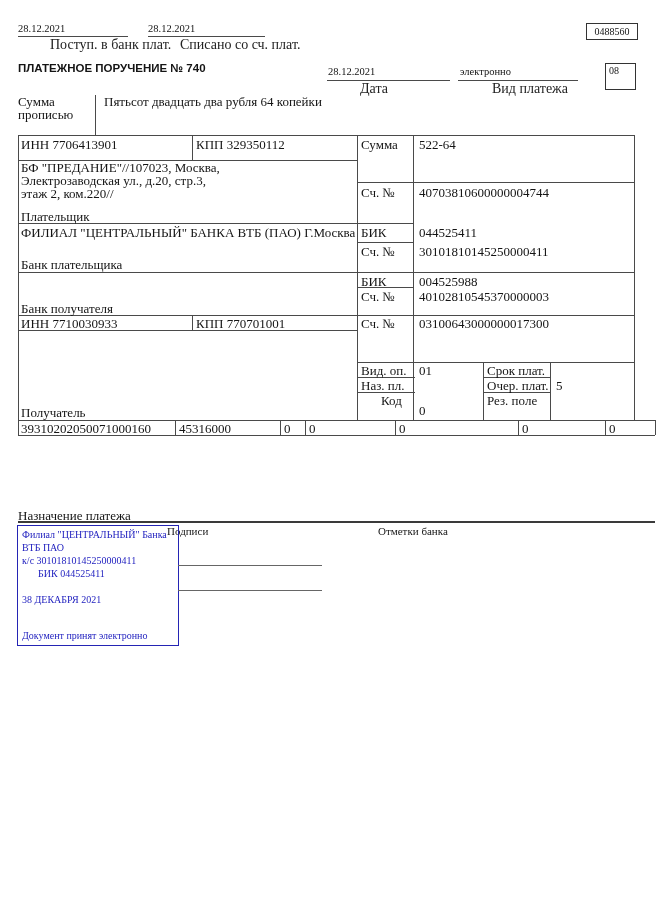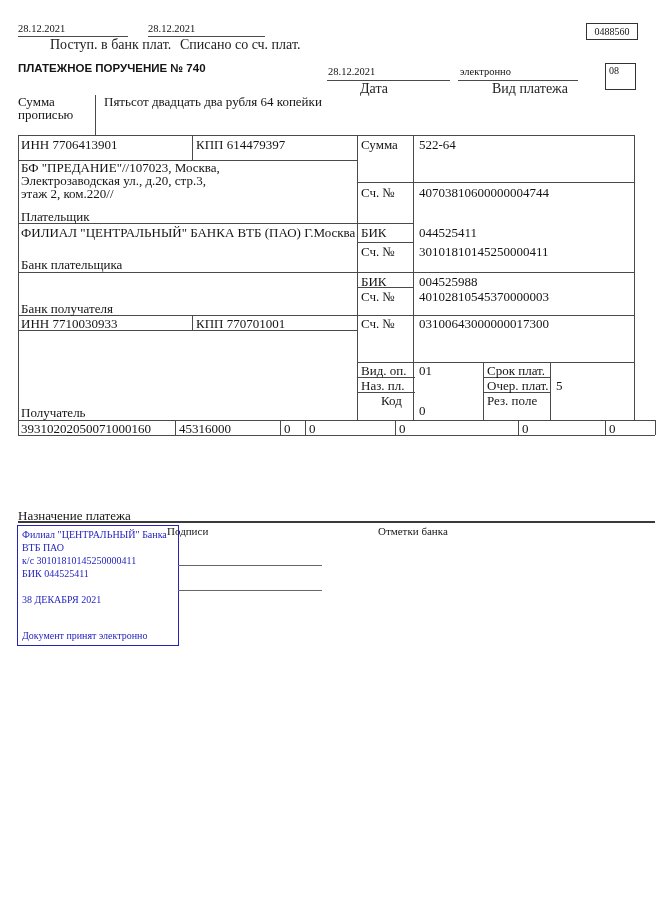--- a/index.html
+++ b/index.html
@@ -83,21 +83,21 @@
   <div class="vl" style="left:550px;top:362px;height:58px"></div>
   <div class="vl" style="left:175px;top:420px;height:15px"></div>
   <div class="vl" style="left:280px;top:420px;height:15px"></div>
   <div class="vl" style="left:305px;top:420px;height:15px"></div>
   <div class="vl" style="left:395px;top:420px;height:15px"></div>
   <div class="vl" style="left:518px;top:420px;height:15px"></div>
   <div class="vl" style="left:605px;top:420px;height:15px"></div>
   <div class="vl" style="left:655px;top:420px;height:15px"></div>
 
   <div class="t" style="left:21px;top:138px">ИНН 7706413901</div>
-  <div class="t" style="left:196px;top:138px">КПП 614479397</div>
+  <div class="t" style="left:196px;top:138px">КПП 329350112</div>
   <div class="t" style="left:361px;top:138px">Сумма</div>
   <div class="t" style="left:419px;top:138px">522-64</div>
   <div class="t wrap" style="left:21px;top:161px;width:205px">БФ "ПРЕДАНИЕ"//107023, Москва, Электрозаводская ул., д.20, стр.3, этаж 2, ком.220//</div>
   <div class="t" style="left:361px;top:186px">Сч. №</div>
   <div class="t" style="left:419px;top:186px">40703810600000004744</div>
   <div class="t" style="left:21px;top:210px">Плательщик</div>
 
   <div class="t" style="left:21px;top:226px">ФИЛИАЛ "ЦЕНТРАЛЬНЫЙ" БАНКА ВТБ (ПАО) Г.Москва</div>
   <div class="t" style="left:361px;top:226px">БИК</div>
   <div class="t" style="left:419px;top:226px">044525411</div>
@@ -138,21 +138,21 @@
   <div class="t" style="left:18px;top:509px">Назначение платежа</div>
   <div class="thick" style="left:18px;top:521px;width:637px"></div>
 
   <div class="h2lbl" style="left:167px;top:525px;font-size:11px">Подписи</div>
   <div class="h2lbl" style="left:378px;top:525px;font-size:11px">Отметки банка</div>
 
   <div class="bluebox" style="left:17px;top:525px;width:160px;height:119px">
     <div class="blue" style="left:4px;top:3px">Филиал "ЦЕНТРАЛЬНЫЙ" Банка</div>
     <div class="blue" style="left:4px;top:16px">ВТБ ПАО</div>
     <div class="blue" style="left:4px;top:29px">к/с 30101810145250000411</div>
-    <div class="blue" style="left:4px;top:42px">БИК 044525411</div>
+    <div class="blue" style="left:20px;top:42px">БИК 044525411</div>
     <div class="blue" style="left:4px;top:68px">38 ДЕКАБРЯ 2021</div>
     <div class="blue" style="left:4px;bottom:3px">Документ принят электронно</div>
   </div>
 
   <div class="hl" style="left:178px;top:565px;width:144px;background:#666"></div>
   <div class="hl" style="left:178px;top:590px;width:144px;background:#666"></div>
 
 
 </div>
 

